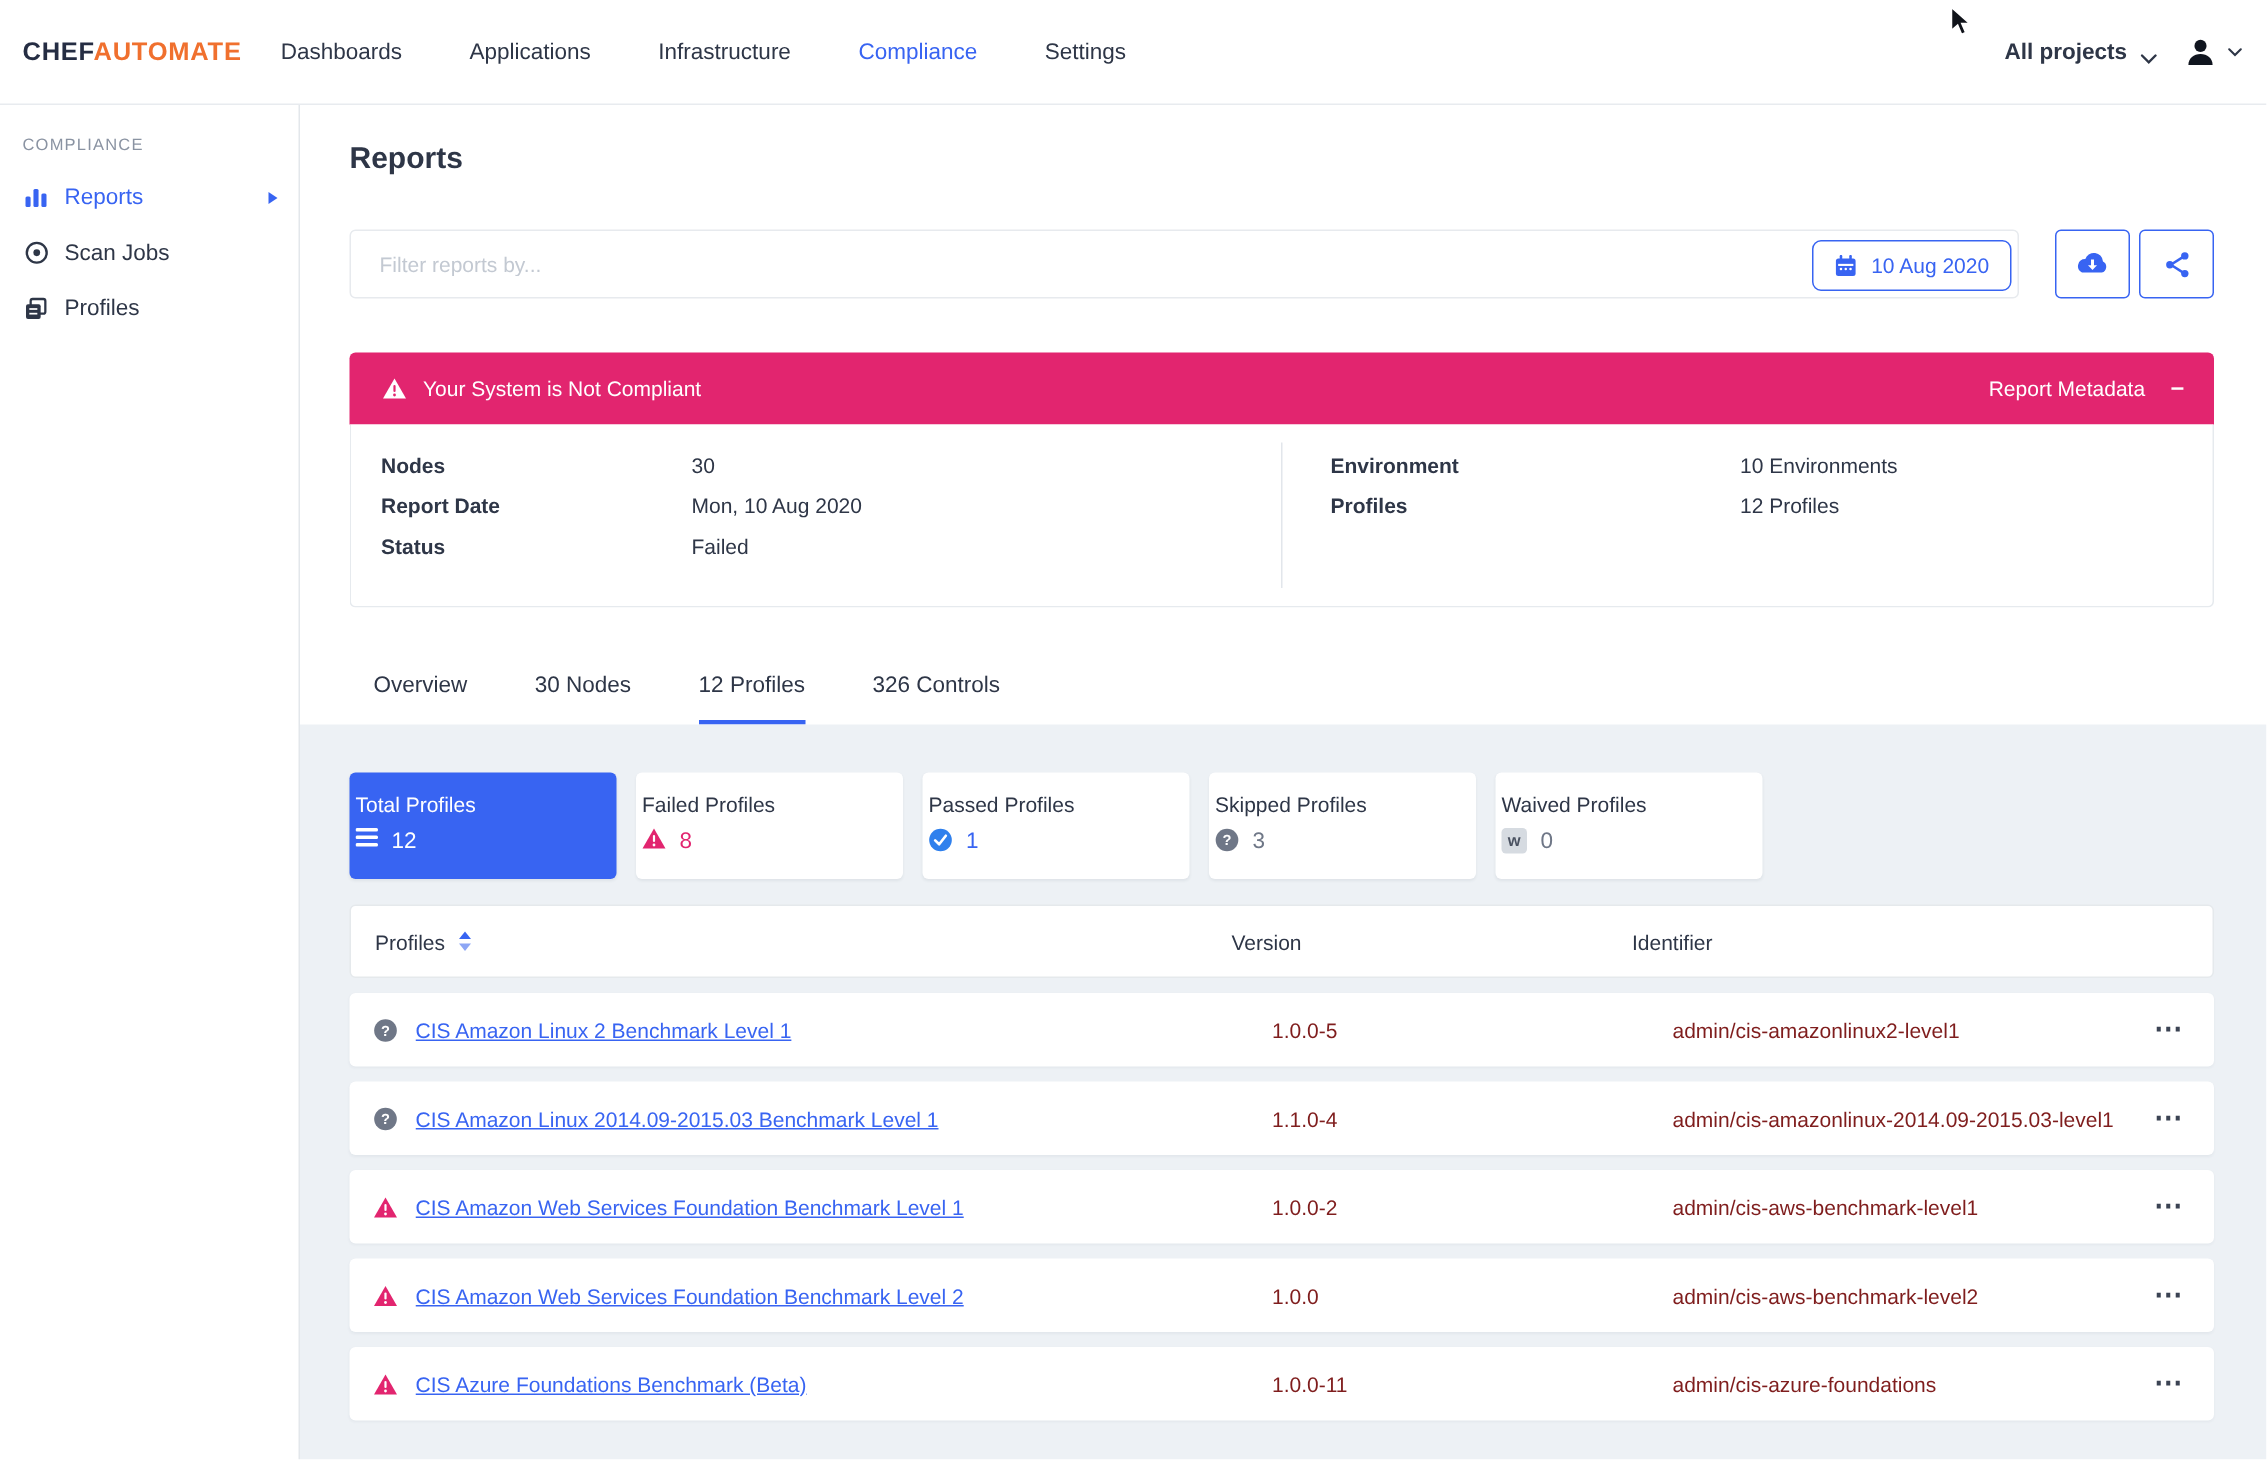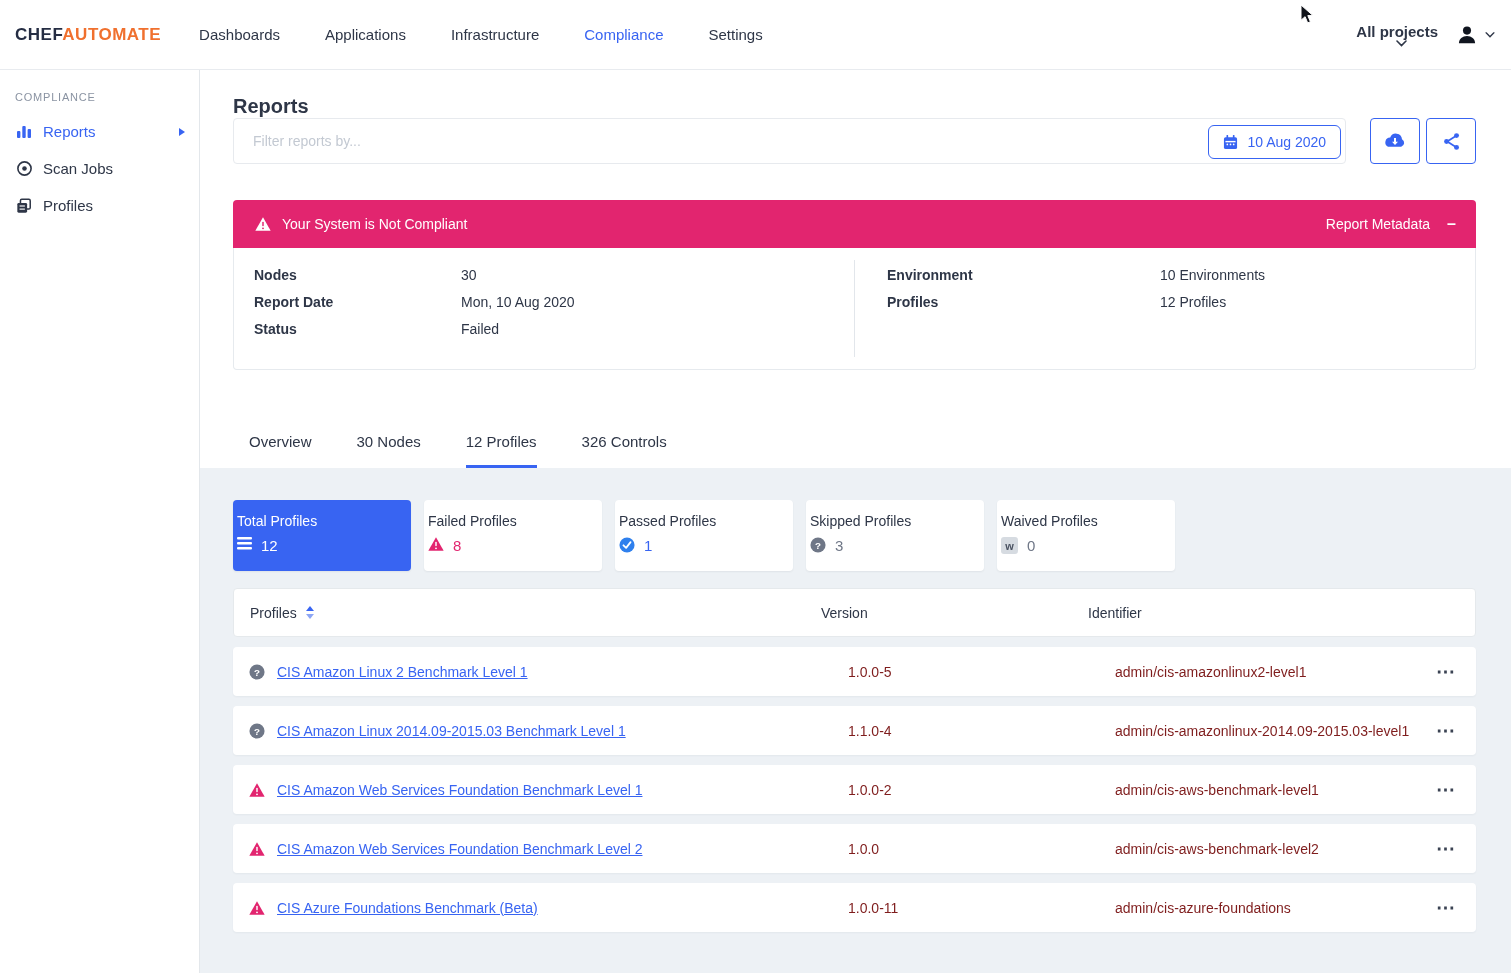--- a/index.html
+++ b/index.html
@@ -5,25 +5,25 @@
   * { margin:0; padding:0; box-sizing:border-box; }
   html,body { width:1511px; height:973px; overflow:hidden; }
   body { font-family:"Liberation Sans", sans-serif; color:#2e3647; background:#fff; position:relative; }
 
   
   .topnav { height:70px; display:flex; align-items:center; background:#fff;
             border-bottom:1px solid #e8ebef; padding:0 16px 0 15px; position:relative; z-index:5; }
   .logo { font-size:17px; font-weight:bold; letter-spacing:.5px; cursor:pointer; white-space:nowrap; }
   .logo-chef { color:#252d43; }
   .logo-automate { color:#f0702e; }
-  .nav-links { display:flex; margin-left:38px;align-items:center; }
+  .nav-links { display:flex; margin-left:26px;align-items:center; }
   .nav-link { font-size:15px; color:#2e3647; margin-right:45px; cursor:pointer; text-decoration:none; }
   .nav-link.active { color:#3864f2; }
   .nav-right { margin-left:auto; display:flex; align-items:center; }
-  .projects-dropdown { display:flex; align-items:center; font-size:15px; font-weight:bold; cursor:pointer;flex-direction:column; }
+  .projects-dropdown { display:flex; align-items:flex-end; font-size:15px; font-weight:bold; cursor:pointer; }
   .projects-dropdown svg { margin-left:9px; }
   .user-menu { display:flex; align-items:center; margin-left:18px; cursor:pointer; }
   .user-menu svg.chev { margin-left:7px; }
 
   
   .shell { display:flex; height:903px; }
   .sidebar { width:200px; background:#fff; border-right:1px solid #e3e7eb; flex:none; padding-top:21px; }
   .sidebar-section { font-size:11px; letter-spacing:.8px; color:#8a93a2; padding-left:15px; margin-bottom:10px; }
   .sidebar-item { display:flex; align-items:center; height:37px; padding:0 14px 0 15px; font-size:15px; cursor:pointer; }
   .sidebar-item .s-icon { width:18px; display:flex; justify-content:center; margin-right:10px; flex:none; }
@@ -32,21 +32,21 @@
        border-bottom:4px solid transparent; border-left:6px solid #3864f2; }
 
   .main { flex:1; display:flex; flex-direction:column; min-width:0; }
   .content-top { background:#fff; padding:25px 35px 0 33px; }
   .content-gray { background:#edf1f5; flex:1; padding:32px 35px 0 33px; }
 
   h1.page-title { font-size:20px; font-weight:bold; color:#2e3647; }
   .desc { margin-top:12px; font-size:13.5px; line-height:16px; color:#70798c; max-width:618px; }
 
   
-  .filter-row { display:flex; align-items:flex-end; }
+  .filter-row { margin-top:35px; display:flex; align-items:flex-end; }
   .filter-box { position:relative; width:1114px; height:46px; border:1px solid #e7eaee; border-radius:4px;
                 background:#fff; display:flex; align-items:center; }
   .filter-input { border:none; outline:none; flex:1; height:100%; padding:0 150px 0 19px; font-size:14px;
                   font-family:"Liberation Sans", sans-serif; color:#2e3647; background:transparent; }
   .filter-input::placeholder { color:#c3c9d2; }
   .date-btn { position:absolute; right:4px; top:6px; height:34px; display:flex; align-items:center;
               border:1px solid #3864f2; border-radius:6px; background:#fff; color:#3864f2; font-size:14px;
               padding:0 14px; cursor:pointer; font-family:"Liberation Sans", sans-serif; }
   .date-btn svg { margin-right:9px; }
   .icon-btn { width:50px; height:46px; border:1px solid #3864f2; border-radius:4px; background:#fff;
@@ -66,21 +66,21 @@
               display:flex; padding:18px 0 22px 0; position:relative; }
   .meta-col { font-size:14px; }
   .meta-col.left { width:620px; padding-left:20px; }
   .meta-col.right { flex:1; padding-left:33px; }
   .meta-row { display:flex; margin-bottom:9px; height:18px; align-items:center; }
   .meta-col.left .meta-label { width:207px; font-weight:bold; }
   .meta-col.right .meta-label { width:273px; font-weight:bold; }
   .meta-divider { position:absolute; left:620px; top:12px; bottom:12px; width:1px; background:#e2e6eb; }
 
   
-  .tabs { margin-top:63px; display:flex; padding-left:16px; }
+  .tabs { margin-top:43px; display:flex; padding-left:16px; }
   .tab { font-size:15px; margin-right:45px; padding-bottom:15px; cursor:pointer; color:#2e3647;
          border-bottom:3px solid transparent; }
   .tab.active { border-bottom-color:#3864f2; }
 
   
   .cards { display:flex; }
   .card { width:178px; height:71px; background:#fff; border-radius:4px; margin-right:13px;
           box-shadow:0 1px 2px rgba(40,50,70,.07); padding:13px 4px; cursor:pointer; }
   .card-title { font-size:14px; }
   .card-count { margin-top:8px; display:flex; align-items:flex-start; font-size:15px; }

